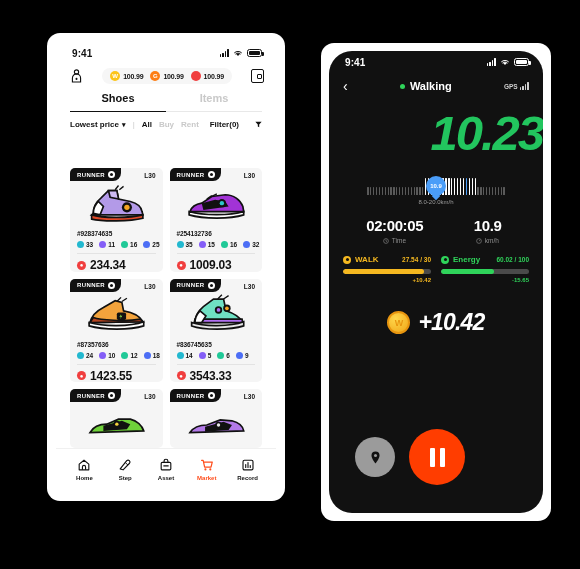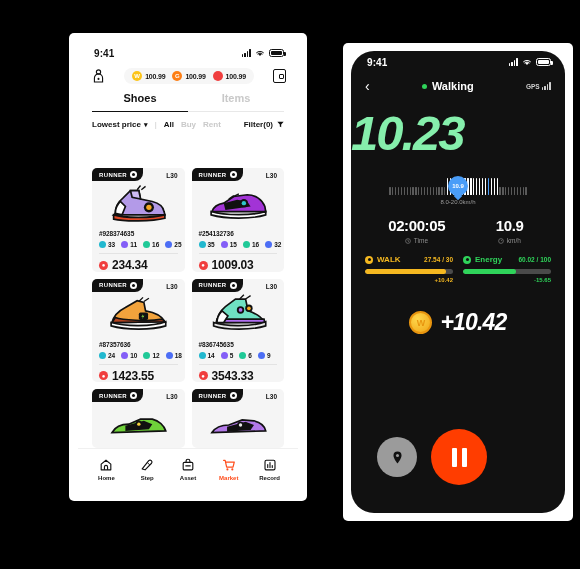--- a/index.html
+++ b/index.html
@@ -9,23 +9,22 @@
     font-family: "Liberation Sans", sans-serif;
     overflow: hidden;
     position: relative;
   }
   .stage { position:absolute; inset:0; }
 
   
   .phone {
     position:absolute;
     background:#fff;
-    border-radius: 4px;
+    border-radius: 12px;
     box-shadow: 0 0 0 1px #fff;
-    margin-left: 22px;
   }
   .phone-left  { left:48px;  top:34px;  width:236px; height:466px; padding:8px; }
   .phone-right { left:322px; top:44px;  width:228px; height:476px; padding:7px; }
 
   .screen { width:100%; height:100%; border-radius:23px; overflow:hidden; position:relative; }
   .screen-light { background:#ffffff; }
   .screen-dark  { background:#111111; }
 
   
   .statusbar {
@@ -81,21 +80,21 @@
   .tabs-rule::after { content:""; position:absolute; left:0; top:-0.5px; width:50%; height:1.8px; background:#111; }
 
   .filterbar {
     display:flex; align-items:center; gap:7px;
     padding:8px 14px 7px; font-size:8px; font-weight:700;
   }
   .fb-sort { color:#111; display:flex; align-items:center; gap:3px; }
   .fb-div { color:#ddd; }
   .fb-opt { color:#c9c9c9; }
   .fb-opt.on { color:#111; }
-  .fb-right { margin-left:auto; display:flex; align-items:center; gap:4px; color:#111;justify-content:center; }
+  .fb-right { margin-left:auto; display:flex; align-items:center; gap:16px; color:#111;justify-content:center; }
   .chev { font-size:7px; }
 
   .grid {
     display:grid; grid-template-columns:1fr 1fr; gap:7px;
     padding:0 14px; position:absolute; left:0; right:0;
     top:126px; bottom:44px; overflow:hidden;
   }
   .card { background:#f5f5f5; border-radius:5px; overflow:hidden; position:relative; }
   .card-head { display:flex; align-items:flex-start; justify-content:space-between; }
   .badge-runner {
@@ -136,21 +135,21 @@
   
   .r-header {
     display:flex; align-items:center; justify-content:space-between;
     padding:6px 14px 0;
   }
   .back-ic { color:#fff; font-size:14px; font-weight:400; line-height:1; }
   .r-title { display:flex; align-items:center; gap:5px; color:#fff; font-size:11px; font-weight:700; }
   .live-dot { width:5px;height:5px;border-radius:50%;background:#2fd35a; }
   .gps { color:#cfcfcf; font-size:6.5px; font-weight:700; display:flex; align-items:center; gap:2px; }
 
-  .bigval { text-align:left; color:#86efac; font-size:49px; font-weight:700; font-style:italic; letter-spacing:-2px; margin-top:16px; line-height:1; }
+  .bigval { text-align:right; color:#22c55e; font-size:49px; font-weight:700; font-style:italic; letter-spacing:-2px; margin-top:16px; line-height:1; }
   .bigunit { text-align:center; color:#b9b9b9; font-size:12px; margin-top:7px; }
 
   .slider-wrap { margin-top:14px; padding:0 12px; position:relative; }
   .pin {
     position:absolute; left:50%; transform:translateX(-50%);
     top:-2px; width:20px; height:20px; border-radius:50%;
     background:#4a9df8; color:#fff; font-size:6px; font-weight:700;
     display:flex; align-items:center; justify-content:center; z-index:2;
   }
   .pin::after{content:"";position:absolute;bottom:-3px;left:50%;transform:translateX(-50%) rotate(45deg);width:6px;height:6px;background:#4a9df8;}

